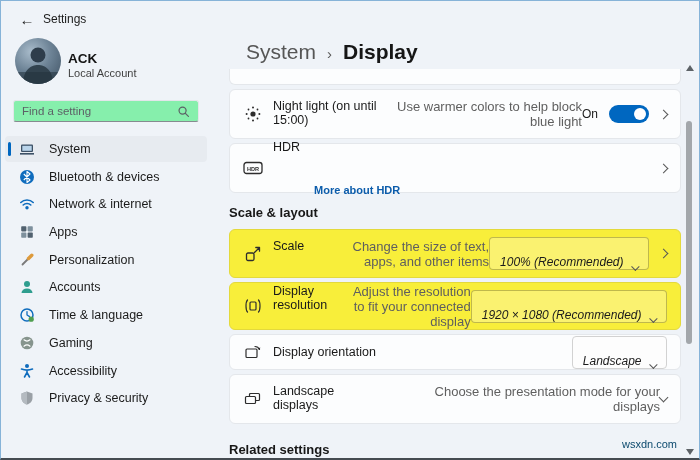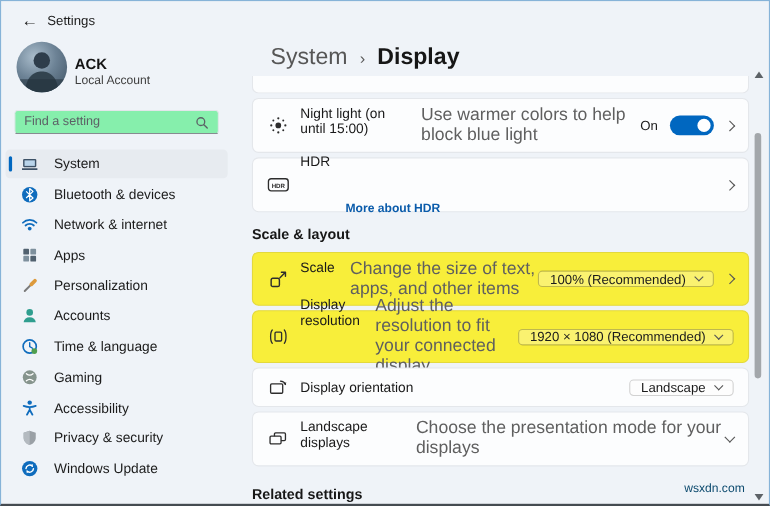--- a/index.html
+++ b/index.html
@@ -45,36 +45,36 @@
   .breadcrumb .cur { color:#161616; font-weight:bold; }
 
   .card { position:absolute; left:228px; width:452px; background:#fcfdfe;
     border:1px solid #e4e7eb; border-radius:6px; display:flex; align-items:center;
     padding:0 13px 0 9px; }
   .card.hl { background:#f8ee3a; border-color:#e3d93c; }
 
   .row-ico { width:28px; height:18px; display:flex; align-items:center; justify-content:center; flex:0 0 28px; }
   .texts { display:flex; flex-direction:row; gap:14px; margin-left:6px; flex:1; min-width:0; }
   .row-title { font-size:12.5px; color:#191919; }
-  .row-sub { font-size:16px; color:#5f5f5f; }
+  .row-sub { font-size:13px; color:#5f5f5f;text-align:right; }
   .row-link { font-size:11px; font-weight:bold; color:#0b5cab;margin-top:44px; }
   .right { display:flex; align-items:center; margin-left:auto; gap:11px; }
 
   .chev { display:inline-block; width:7px; height:7px;
     border-top:1.6px solid #565656; border-right:1.6px solid #565656; }
   .chev.r { transform:rotate(45deg); }
   .chev.d { transform:rotate(135deg); margin-top:-3px; }
   .chev.sm { width:5.5px; height:5.5px; border-width:1.3px; }
 
   .toggle { position:relative; width:40px; height:18px; border-radius:10px; background:#0067c0; }
   .toggle .knob { position:absolute; right:3px; top:3px; width:12px; height:12px; border-radius:50%; background:#ffffff; }
   .toggle-label { font-size:12px; color:#1b1b1b; }
 
-  .dd { height:15px; border:1px solid #d2d2d2; border-radius:4px; background:#fdfdfd;
-    display:flex; align-items:center; gap:9px; padding:0 10px; font-size:12px; color:#1b1b1b; white-space:nowrap; }
+  .dd { height:33px; border:1px solid #d2d2d2; border-radius:4px; background:#fdfdfd;
+    display:flex; align-items:flex-end; gap:9px; padding:0 10px; font-size:12px; color:#1b1b1b; white-space:nowrap;font-style:italic; }
   .card.hl .dd { background:rgba(255,255,255,0.28); border-color:rgba(120,112,30,0.45); }
 
   .section-label { position:absolute; left:228px; font-size:13px; font-weight:bold; color:#171717; }
 
   .watermark { position:absolute; left:621px; top:437px; font-size:11px; color:#0c4a6e; }
 
   
   .sb-arrow { position:absolute; left:685px; width:0; height:0;
     border-left:4px solid transparent; border-right:4px solid transparent; }
   .sb-up { top:64px; border-bottom:6px solid #5d6267; }
@@ -200,29 +200,20 @@
 
     <div class="nav-item">
 
       <svg class="nav-ico" viewBox="0 0 16 16">
         <path d="M8 1.5 L13.5 3.5 L13.5 8 C13.5 11.4 11 13.5 8 14.6 C5 13.5 2.5 11.4 2.5 8 L2.5 3.5 Z" fill="#9aa0a6"></path>
         <path d="M8 1.5 L8 14.6 C5 13.5 2.5 11.4 2.5 8 L2.5 3.5 Z" fill="#b4bac0"></path>
       </svg>
       <span class="nav-label">Privacy &amp; security</span>
     </div>
 
-    <div class="nav-item">
-
-      <svg class="nav-ico" viewBox="0 0 16 16">
-        <circle cx="8" cy="8" r="7" fill="#0f6cbd"></circle>
-        <path d="M4.6 8 A3.4 3.4 0 0 1 10.4 5.8 M11.4 8 A3.4 3.4 0 0 1 5.6 10.2" fill="none" stroke="#ffffff" stroke-width="1.3" stroke-linecap="round"></path>
-        <path d="M10.8 3.8 L10.6 6 L8.6 5.2 Z M5.2 12.2 L5.4 10 L7.4 10.8 Z" fill="#ffffff"></path>
-      </svg>
-      <span class="nav-label">Windows Update</span>
-    </div>
 
   </div>
 
   <div class="breadcrumb">
     <span>System</span>
     <span class="sep">›</span>
     <span class="cur">Display</span>
   </div>
 
   <div class="card" style="top:68px; height:16px; border-top-left-radius:0; border-top-right-radius:0; border-top:none;"></div>

